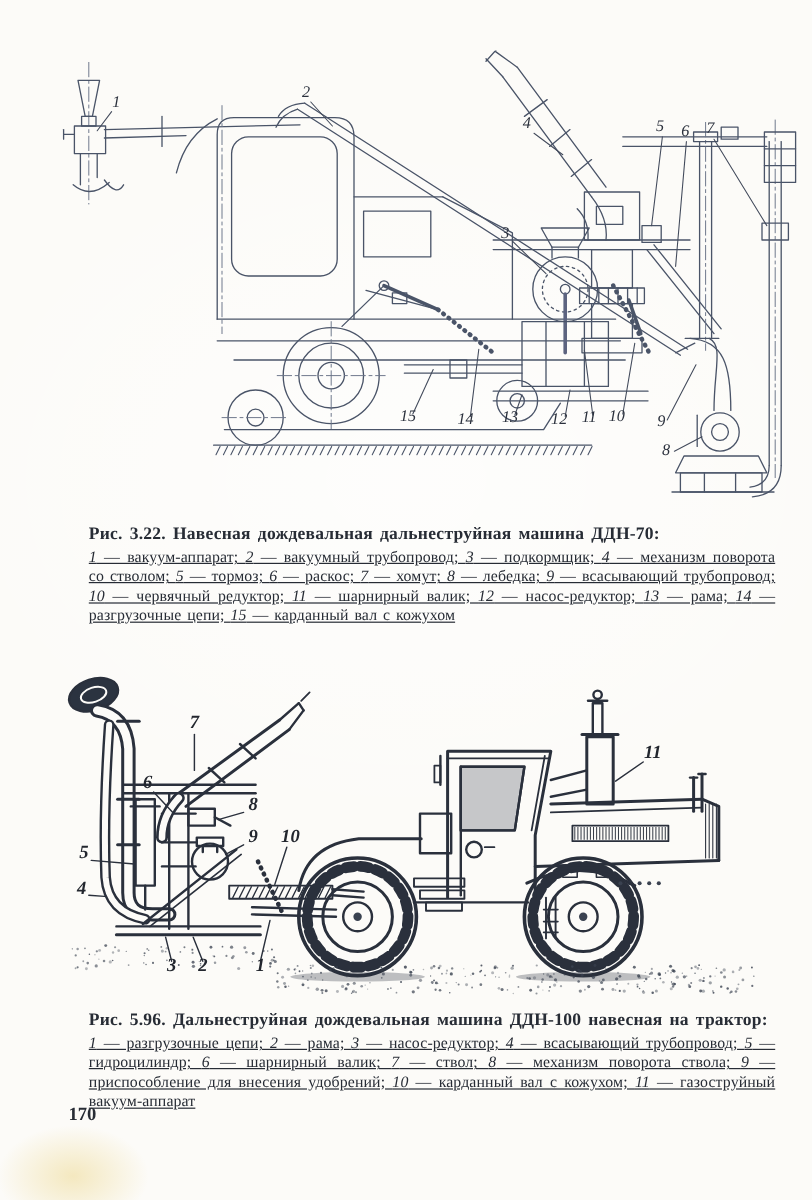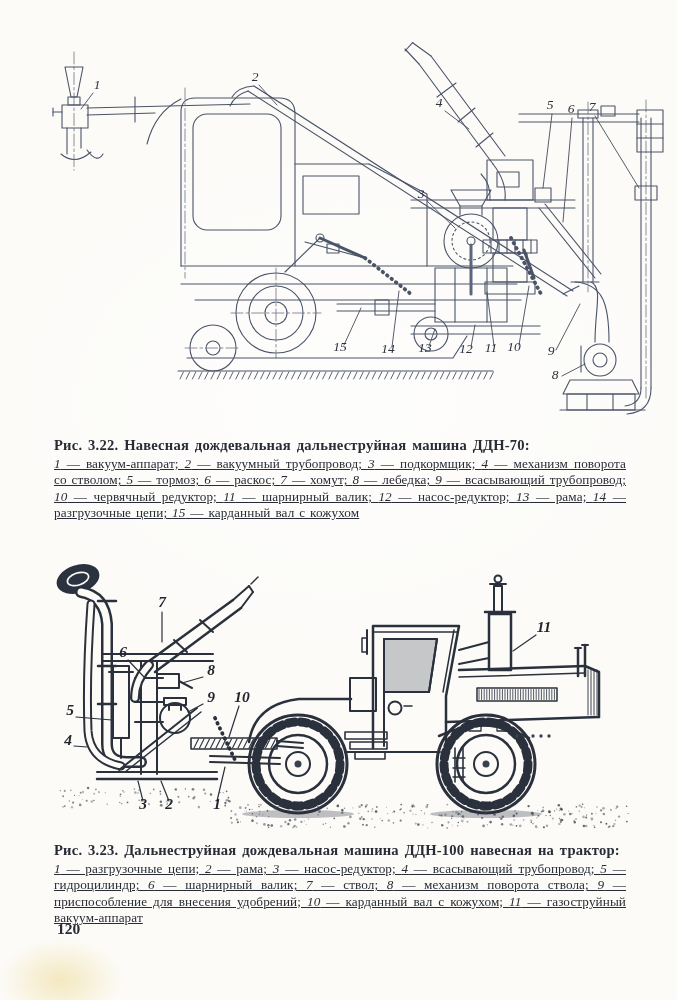--- a/index.html
+++ b/index.html
@@ -4,21 +4,21 @@
 <style>
   html,body{margin:0;padding:0;background:#e8e8e6;}
   .page{position:relative;width:677px;height:1000px;margin:0 auto;overflow:hidden;
         background:#fcfbf8;
         background-image:radial-gradient(90px 60px at 9% 98%, rgba(243,230,185,.9), rgba(243,230,185,0) 70%),
                          radial-gradient(400px 300px at 50% 40%, rgba(255,255,255,.6), rgba(255,255,255,0));
         font-family:"Liberation Serif","DejaVu Serif",serif;color:#272c35;}
   .fig-art{position:absolute;}
   #fig1-art{left:35px;top:42px;width:630px;height:392px;}
   #fig2-art{left:45px;top:546px;width:600px;height:292px;}
-  .caption{position:absolute;left:54px;width:572px;}
+  .caption{position:absolute;left:74px;width:572px;}
   #fig1-caption{top:437px;}
   #fig2-caption{top:842px;}
   .cap-title{margin:0 0 2px 0;font-size:14.6px;font-weight:bold;letter-spacing:.2px;word-spacing:2px;}
   .cap-legend{margin:0;font-size:13.2px;line-height:16.4px;text-align:justify;letter-spacing:.1px;word-spacing:1.5px;text-decoration:underline;}
   .cap-legend i{font-style:italic;}
   .page-number{position:absolute;left:57px;top:920px;font-size:15.5px;font-weight:bold;}
   
   svg .ln, svg path, svg line, svg rect, svg circle, svg ellipse, svg polygon, svg polyline
       {fill:none;stroke:#4a5468;stroke-width:1.1;stroke-linecap:round;stroke-linejoin:round;}
   #fig2-svg path,#fig2-svg line,#fig2-svg rect,#fig2-svg circle,#fig2-svg ellipse,#fig2-svg polygon,#fig2-svg polyline
@@ -825,18 +825,18 @@
           <text x="124" y="263" class="co-num">2</text>
           <line x1="172" y1="255" x2="180" y2="221" class="leader"></line>
           <text x="172" y="263" class="co-num">1</text>
           <line x1="491" y1="89" x2="468" y2="105" class="leader"></line>
           <text x="499" y="86" class="co-num">11</text>
         </g>
     </svg>
   </div>
 
   <figcaption class="caption" id="fig2-caption">
-    <p class="cap-title">Рис. 3.23. Дальнеструйная дождевальная машина ДДН-100 навесная на трактор:</p>
+    <p class="cap-title">Рис. 5.96. Дальнеструйная дождевальная машина ДДН-100 навесная на трактор:</p>
     <p class="cap-legend" id="fig2-legend"><i>1</i> — разгрузочные цепи; <i>2</i> — рама; <i>3</i> — насос-редуктор; <i>4</i> — всасывающий трубопровод; <i>5</i> — гидроцилиндр; <i>6</i> — шарнирный валик; <i>7</i> — ствол; <i>8</i> — механизм поворота ствола; <i>9</i> — приспособление для внесения удобрений; <i>10</i> — карданный вал с кожухом; <i>11</i> — газоструйный вакуум-аппарат</p>
   </figcaption>
 
-  <div class="page-number">120</div>
+  <div class="page-number">170</div>
 </div>
 
 </body></html>

